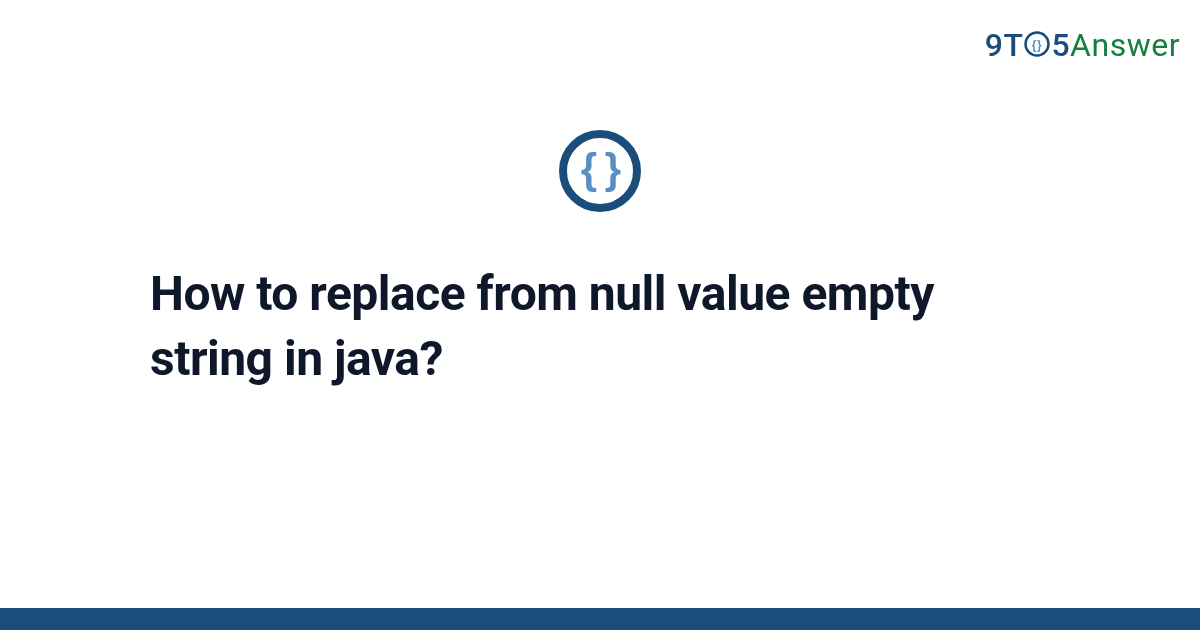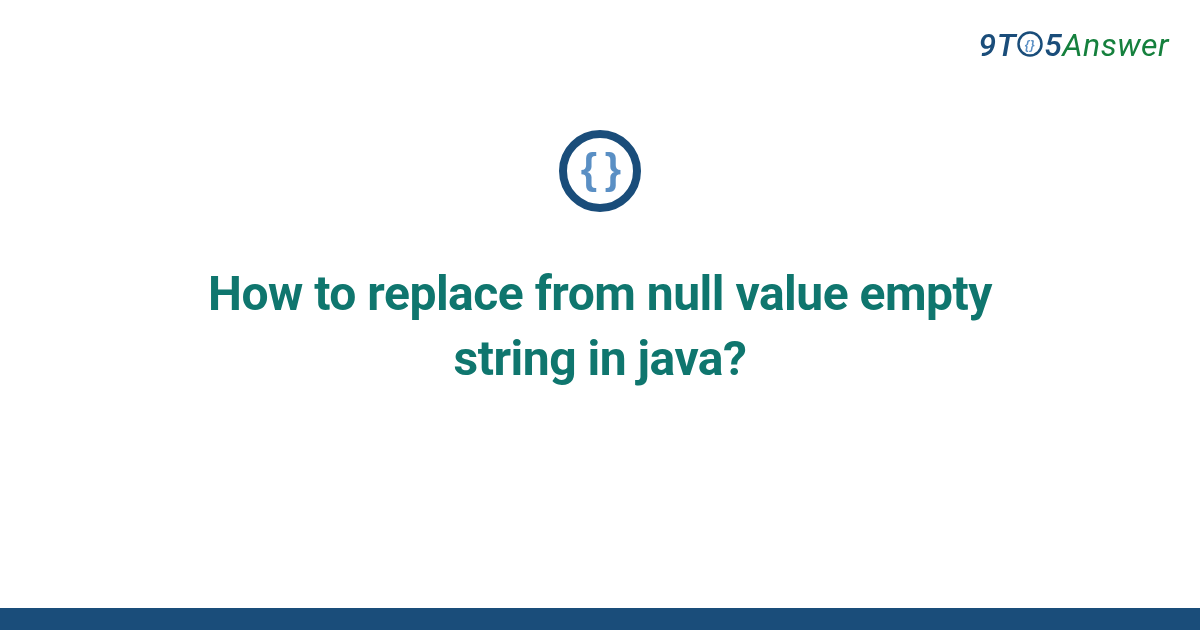--- a/index.html
+++ b/index.html
@@ -13,25 +13,24 @@
       height: 630px;
       background: #ffffff;
       font-family: -apple-system, BlinkMacSystemFont, "Segoe UI", Roboto, Helvetica, Arial, sans-serif;
       position: relative;
       overflow: hidden;
     }
     
     .logo {
       position: absolute;
       top: 26px;
-      right: 31px;
+      right: 20px;
       font-size: 32px;
       font-weight: 400;
       letter-spacing: 0.5px;
-      font-style: italic;
     }
     
     .logo .nine {
       color: #1a4d7a;
       font-weight: 500;
     }
     
     .logo .t {
       color: #1a4d7a;
       font-weight: 500;
@@ -85,22 +84,22 @@
       letter-spacing: -2px;
       font-family: "Segoe UI", Arial, sans-serif;
       line-height: 1;
       position: relative;
       top: -2px;
     }
     
     .title {
       font-size: 48px;
       font-weight: 700;
-      color: #0f766e;
-      text-align: center;
+      color: #0f172a;
+      text-align: left;
       line-height: 1.35;
       max-width: 900px;
       letter-spacing: -0.5px;
     }
     
     .footer-bar {
       position: absolute;
       bottom: 0;
       left: 0;
       right: 0;

